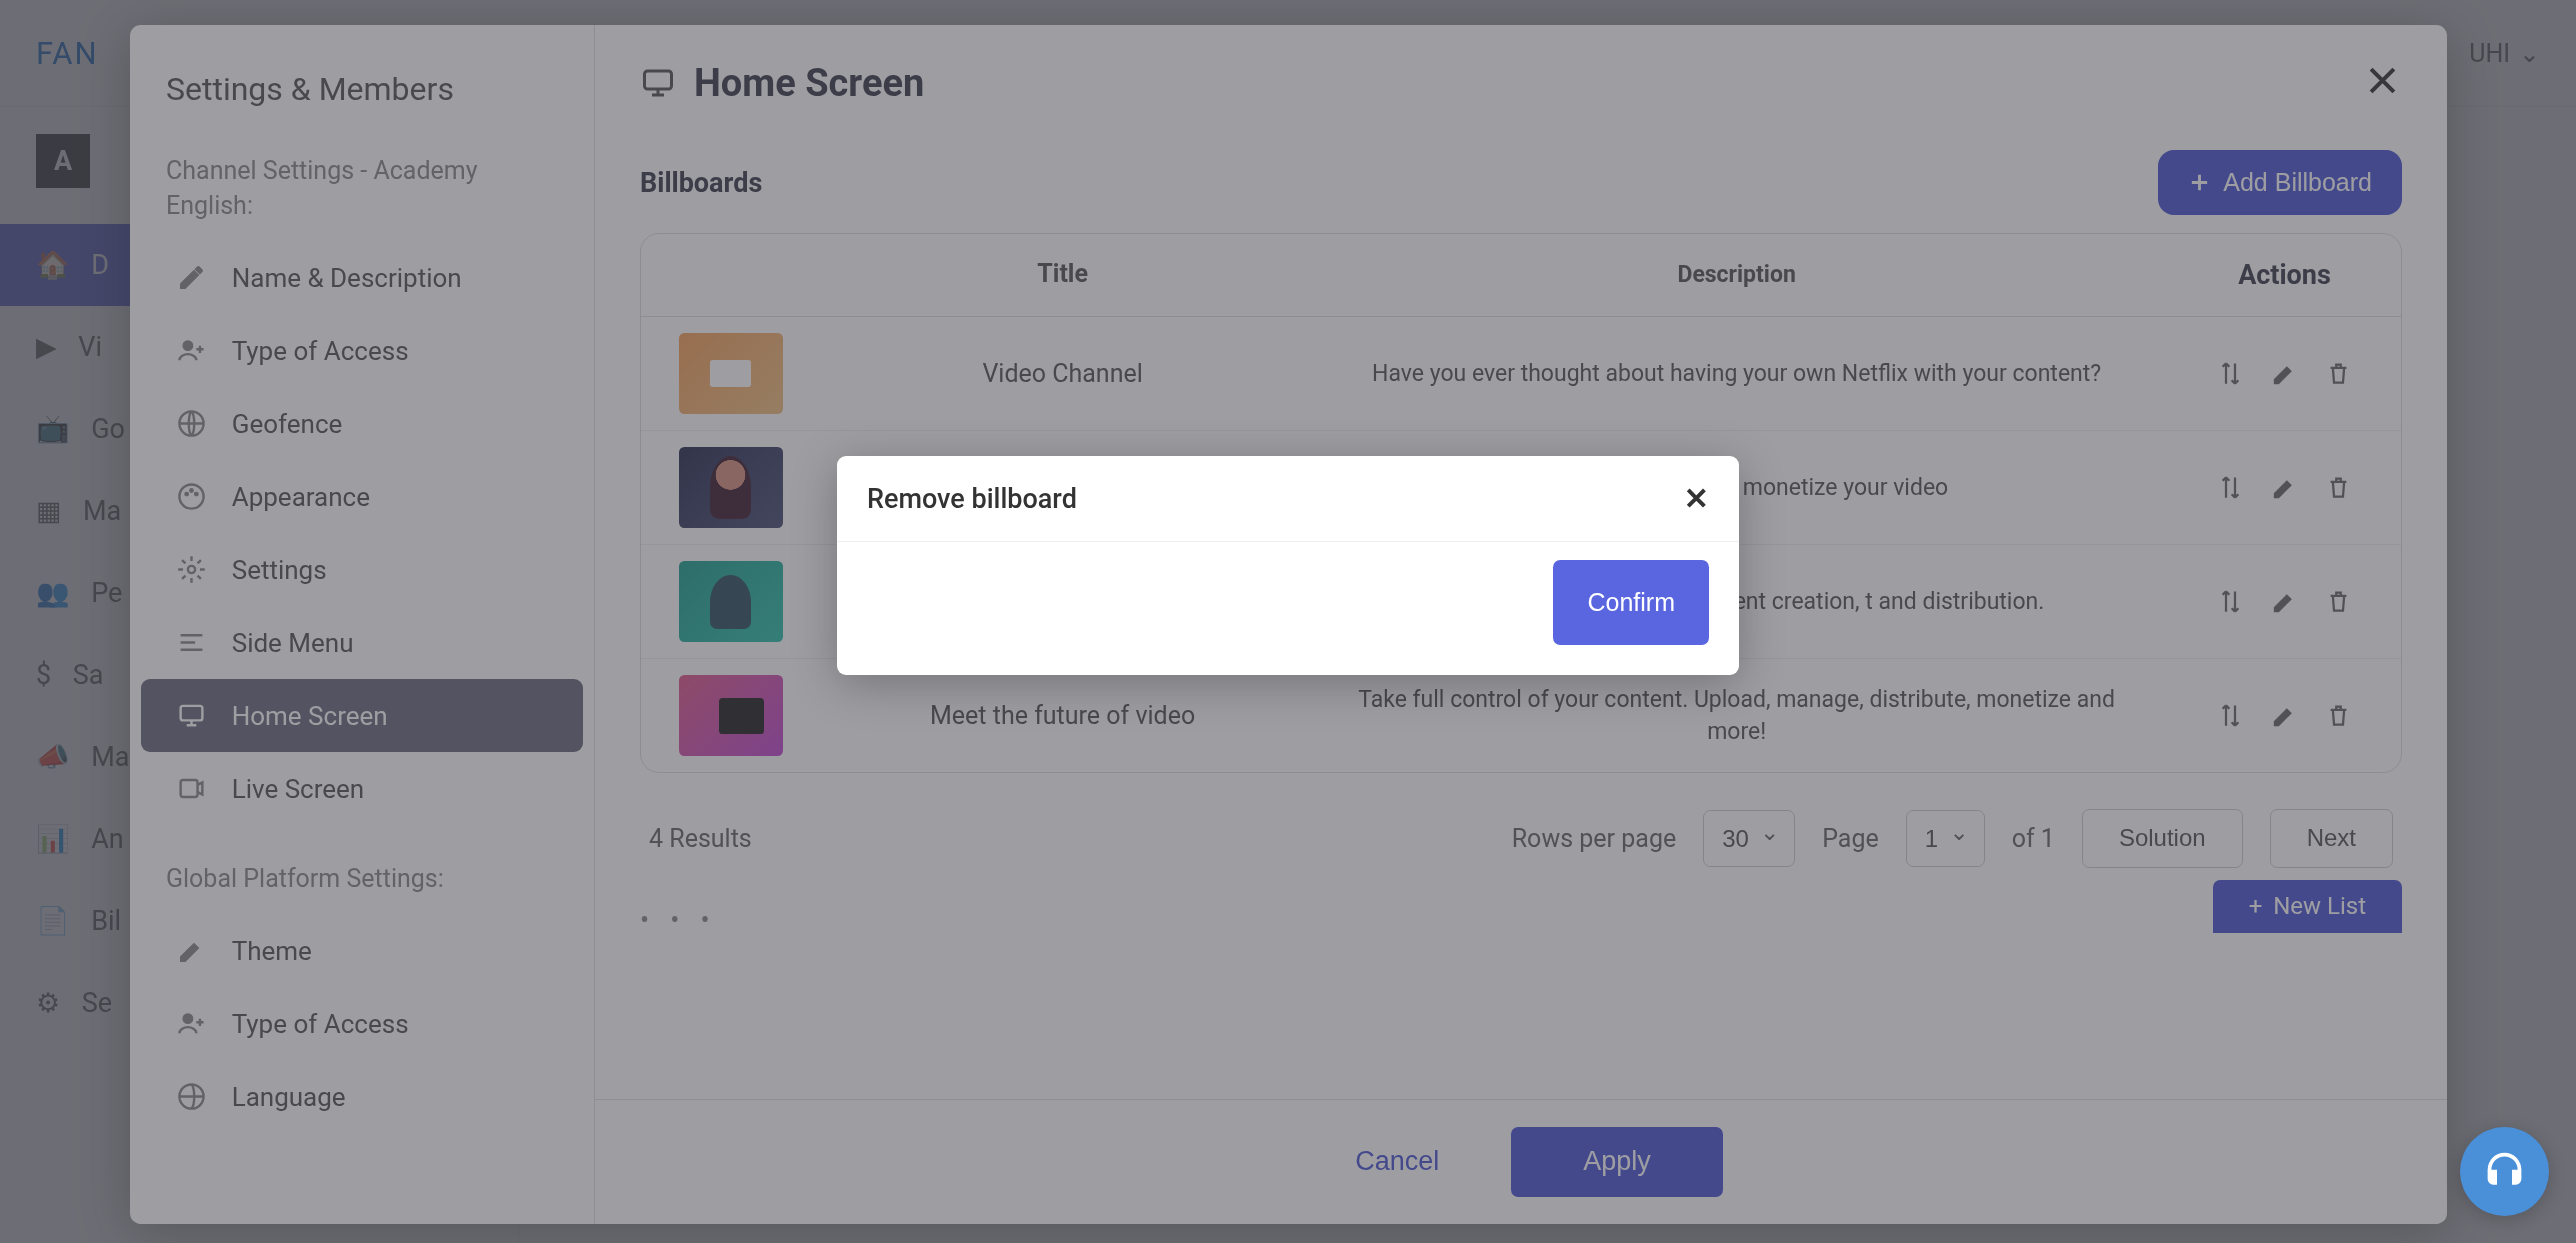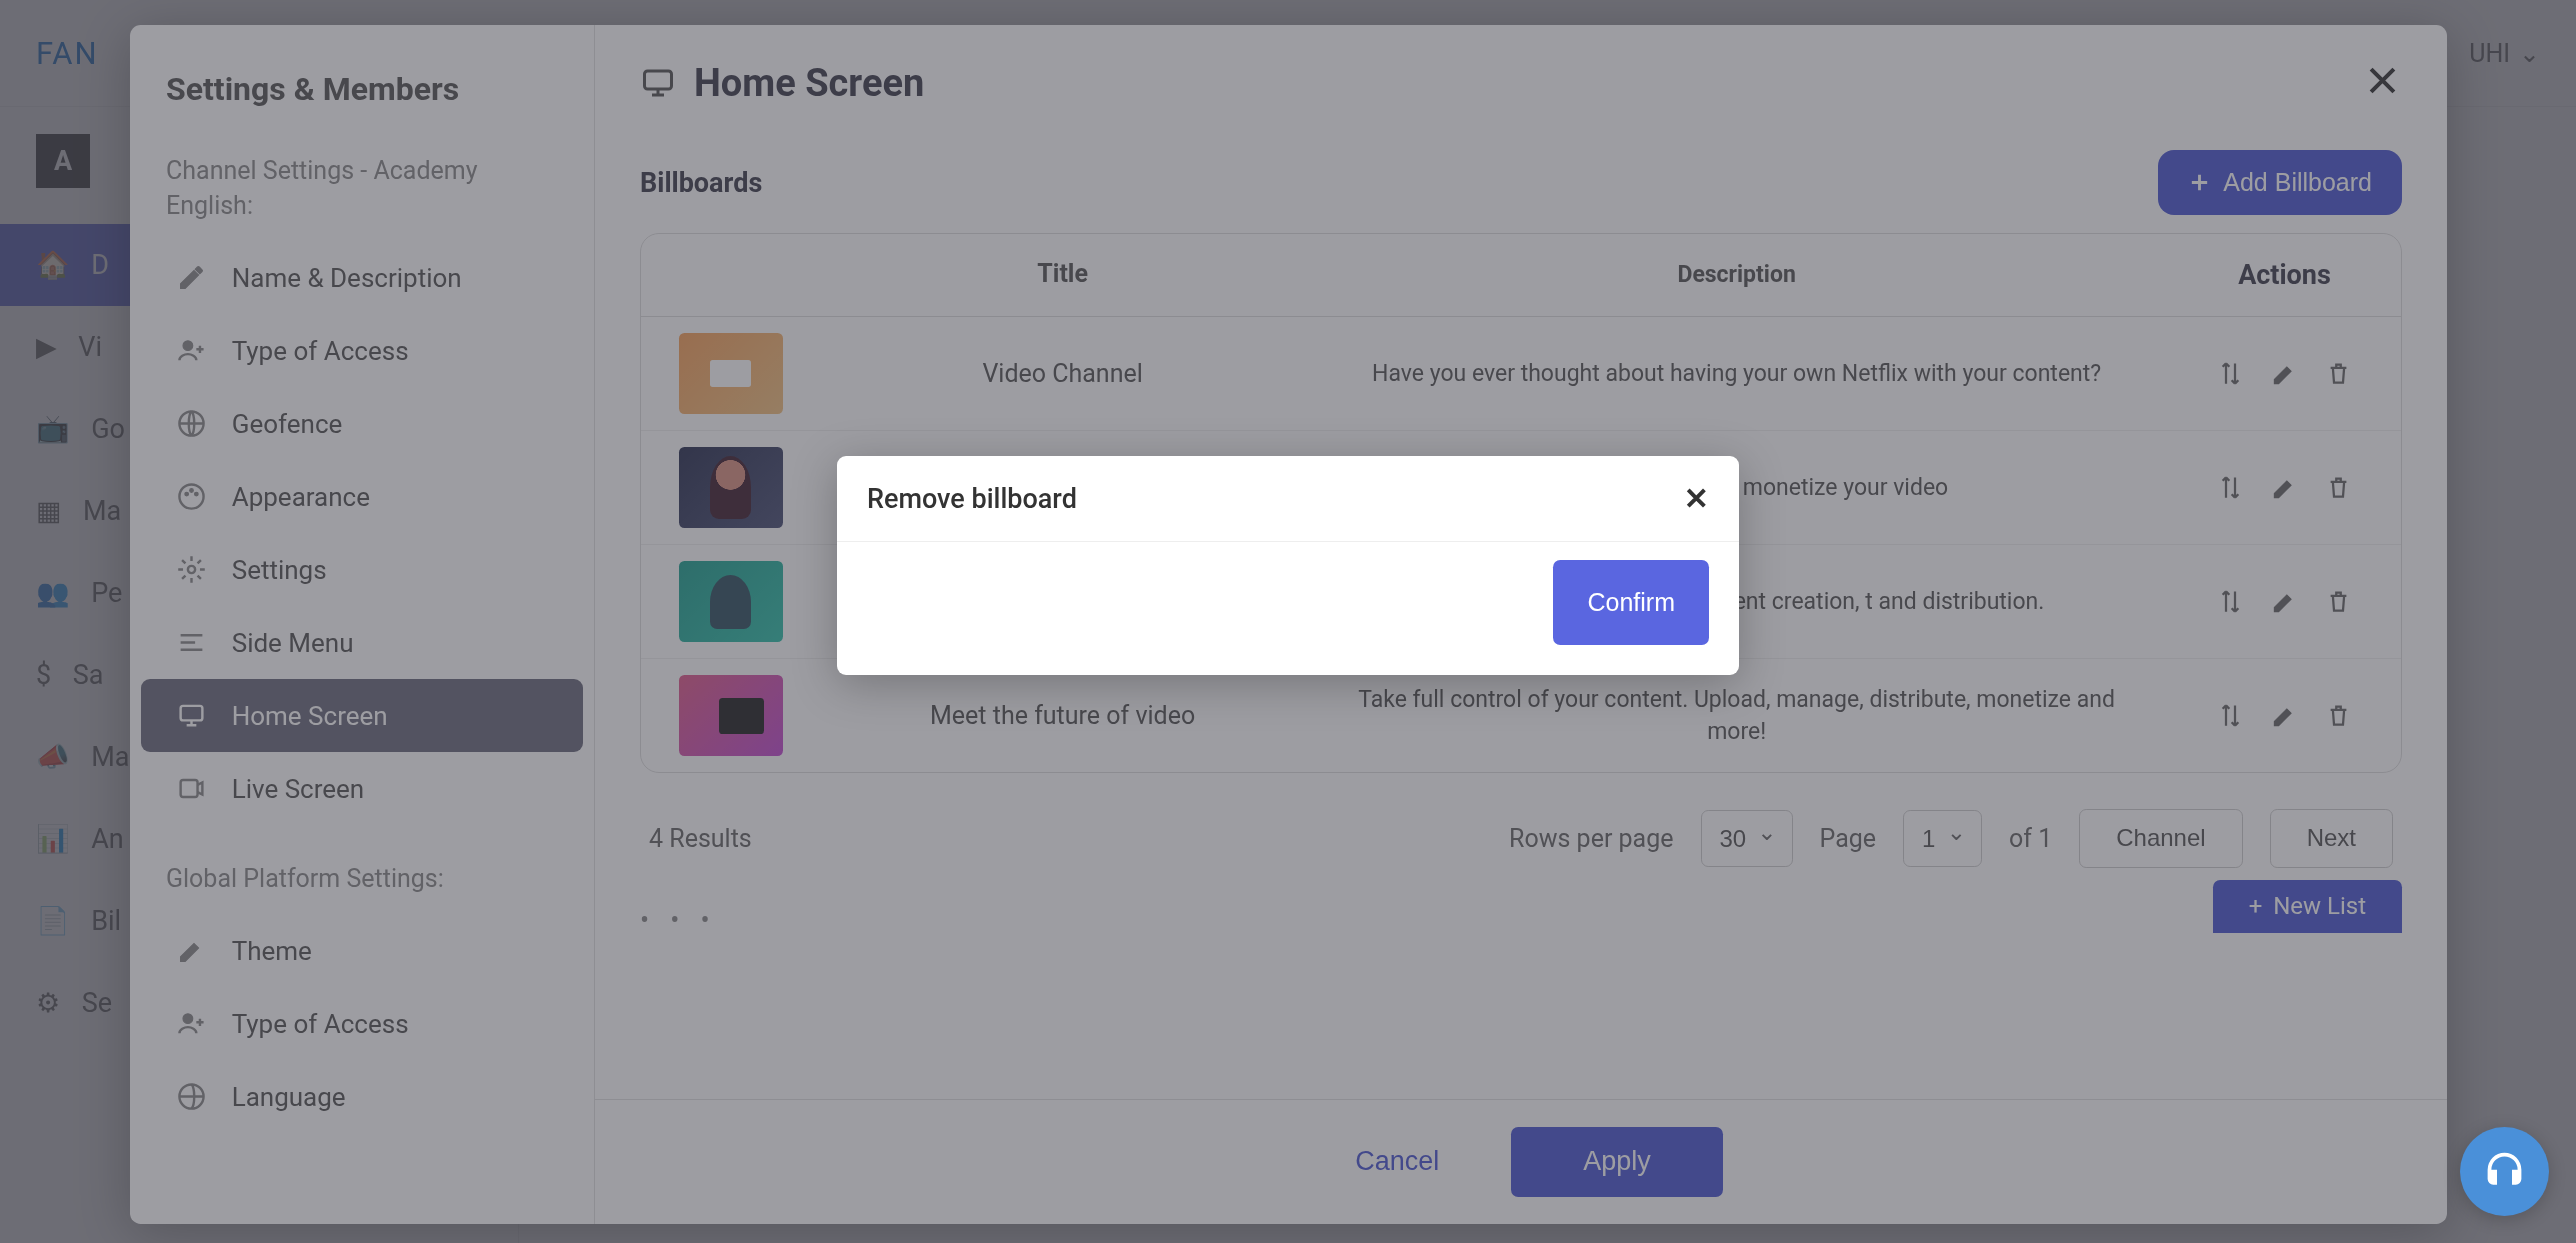--- a/index.html
+++ b/index.html
@@ -11,21 +11,21 @@
 .bg-body { display: flex; height: calc(100% - 107px); }
 .bg-sidebar { width: 519px; background: #fff; border-right: 0.9px solid #eee; padding: 27px 0; }
 .bg-sidebar-logo { width: 54px; height: 54px; background: #222; margin-left: 36px; margin-bottom: 36px; display: flex; align-items: center; justify-content: center; color: #fff; font-weight: bold; font-size: 27px; }
 .bg-nav-item { display: flex; align-items: center; gap: 21.5px; padding: 25px 36px; color: #555; font-size: 27px; }
 .bg-nav-item.active { background: #4a56d1; color: #fff; }
 .bg-main { flex: 1; padding: 36px; }
 
 .modal-overlay { position: absolute; inset: 0; background: rgba(80,80,90,0.55); display: flex; align-items: center; justify-content: center; z-index: 10; }
 .settings-panel { position: absolute; top: 25px; left: 130px; width: 2317px; height: 1199px; background: #fff; border-radius: 10.7px; display: flex; overflow: hidden; box-shadow: 0 9px 54px rgba(0,0,0,0.3); z-index: 20; }
 .settings-sidebar { width: 465px; border-right: 0.9px solid #e0e0e0; padding: 36px 0; overflow-y: auto; }
-.settings-title { font-size: 32px; color: #555; font-weight: 700; padding: 9px 36px 36px; }
+.settings-title { font-size: 32px; color: #555; font-weight: 400; padding: 9px 36px 36px; }
 .settings-section-title { font-size: 25px; color: #888; padding: 9px 36px 18px; line-height: 1.4; }
 .settings-nav-item { display: flex; align-items: center; gap: 26px; padding: 21.5px 36px; color: #555; font-size: 26px; cursor: pointer; margin: 0 10.7px; border-radius: 9px; }
 .settings-nav-item.active { background: #6b6b7c; color: #fff; }
 .settings-nav-item.active svg { fill: #fff; stroke: #fff; }
 .settings-nav-item svg { width: 29px; height: 29px; fill: #888; stroke: #888; flex-shrink: 0; }
 
 .settings-content { flex: 1; display: flex; flex-direction: column; position: relative; }
 .content-header { display: flex; align-items: center; gap: 18px; padding: 36px 45px 27px; }
 .content-header svg { width: 36px; height: 36px; stroke: #555; fill: none; stroke-width: 2; }
 .content-title { font-size: 38px; font-weight: 700; color: #3e3e4d; }
@@ -346,21 +346,21 @@
       </div>
 
       <div class="pagination">
         <span class="pag-results">4 Results</span>
         <span class="pag-spacer"></span>
         <span>Rows per page</span>
         <span class="pag-select-wrap"><select class="pag-select"><option>30</option></select></span>
         <span>Page</span>
         <span class="pag-select-wrap"><select class="pag-select"><option>1</option></select></span>
         <span>of 1</span>
-        <button class="pag-btn">Channel</button>
+        <button class="pag-btn">Solution</button>
         <button class="pag-btn">Next</button>
       </div>
 
       <div style="display:flex; justify-content:space-between; align-items:center;">
         <div class="dots">•  •  •</div>
         <div class="new-list-btn">
           <span>+</span>
           <span>New List</span>
         </div>
       </div>

